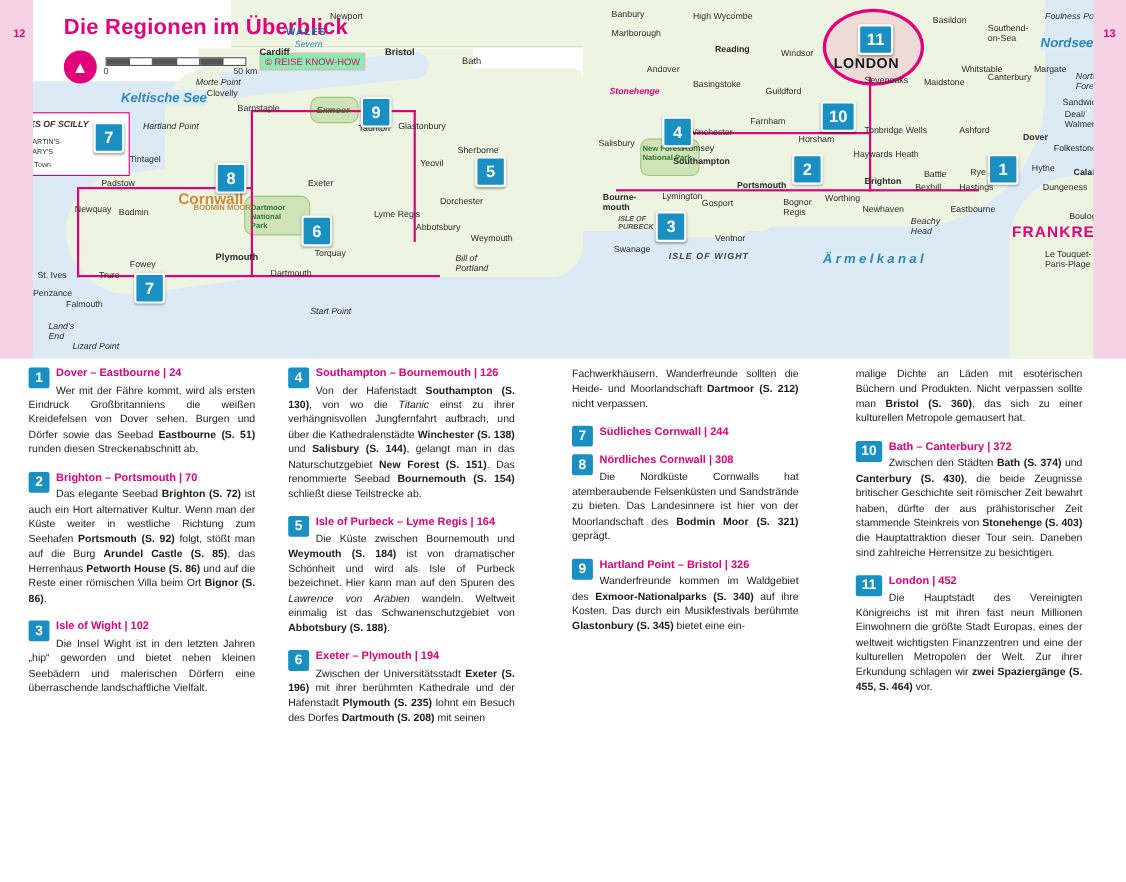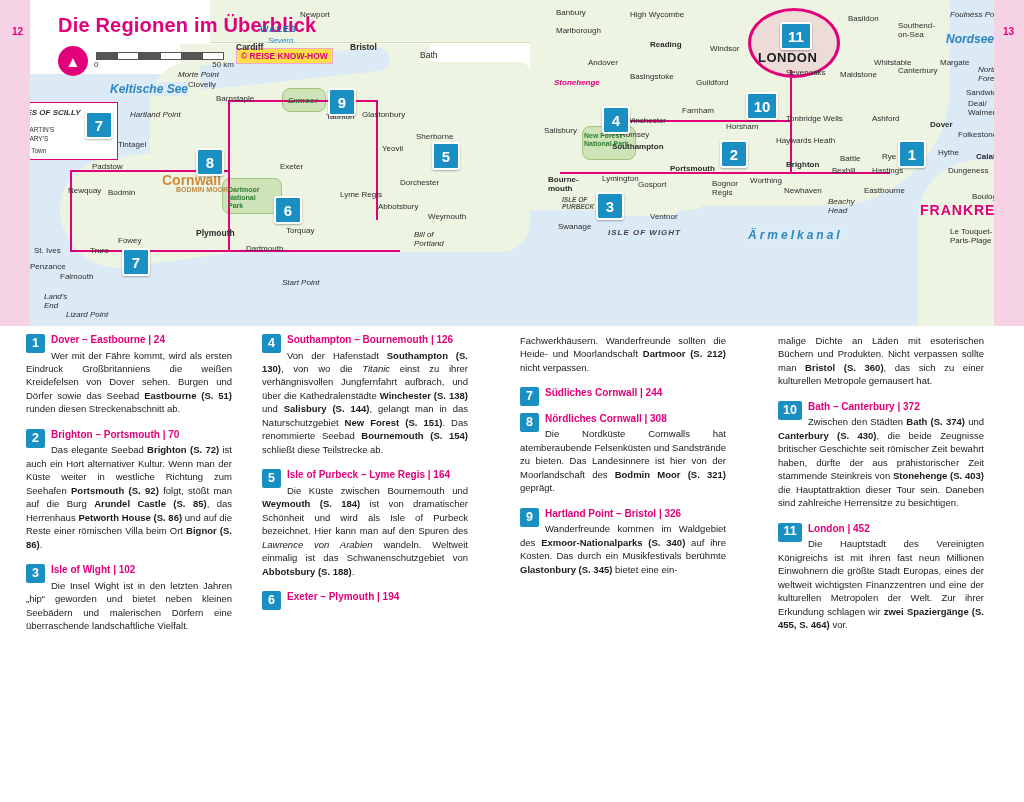--- a/index.html
+++ b/index.html
@@ -44,22 +44,22 @@
   .scalebar .bar i{flex:1;border-right:1px solid #555;}
   .scalebar .bar i:nth-child(odd){background:#555;}
   .scalebar .bar i:last-child{border-right:none;}
   .scalebar .lbl{position:relative;height:12px;font-size:8px;color:#333;}
   .scalebar .lbl span{position:absolute;top:0;}
   .scalebar .lbl .s0{left:-2px;}
   .scalebar .lbl .s50{right:-10px;}
 
   .logo{
     position:absolute;left:236px;top:48px;
-    font-size:8.5px;color:#e2007a;font-weight:bold;
-    background:#fde047;padding:2px 4px;border:1px solid #f3a9cf;
+    font-size:8.5px;color:#e2007a;font-weight:normal;
+    background:#86efac;padding:2px 4px;border:1px solid #f3a9cf;
   }
 
   .inset{
     position:absolute;left:8px;top:102px;width:108px;height:56px;
     background:#fff;border:1px solid #e2007a;
   }
   .inset .t1{position:absolute;left:5px;top:5px;font-size:8px;font-style:italic;font-weight:bold;color:#333;}
   .inset .t2{position:absolute;left:5px;top:23px;font-size:6.5px;color:#333;}
   .inset .t3{position:absolute;left:5px;top:32px;font-size:6.5px;color:#333;}
   .inset .t4{position:absolute;left:5px;top:44px;font-size:6.5px;color:#333;}
@@ -335,20 +335,21 @@
         <div class="body">Von der Hafenstadt <b>Southampton (S. 130)</b>, von wo die <i>Titanic</i> einst zu ihrer verhängnisvollen Jungfernfahrt aufbrach, und über die Kathedralenstädte <b>Winchester (S. 138)</b> und <b>Salisbury (S. 144)</b>, gelangt man in das Naturschutzgebiet <b>New Forest (S. 151)</b>. Das renommierte Seebad <b>Bournemouth (S. 154)</b> schließt diese Teilstrecke ab.</div>
       </div>
       <div class="entry">
         <div class="badge">5</div>
         <div class="head">Isle of Purbeck – Lyme Regis | 164</div>
         <div class="body">Die Küste zwischen Bournemouth und <b>Weymouth (S. 184)</b> ist von dramatischer Schönheit und wird als Isle of Purbeck bezeichnet. Hier kann man auf den Spuren des <i>Lawrence von Arabien</i> wandeln. Weltweit einmalig ist das Schwanenschutzgebiet von <b>Abbotsbury (S. 188)</b>.</div>
       </div>
       <div class="entry">
         <div class="badge">6</div>
         <div class="head">Exeter – Plymouth | 194</div>
+        <div class="body">Zwischen der Universitätsstadt <b>Exeter (S. 196)</b> mit ihrer berühmten Kathedrale und der Hafenstadt <b>Plymouth (S. 235)</b> lohnt ein Besuch des Dorfes <b>Dartmouth (S. 208)</b> mit seinen</div>
       </div>
     </div>
 
     <div class="col c3">
       <div class="plain">Fachwerkhäusern. Wanderfreunde sollten die Heide- und Moorlandschaft <b>Dartmoor (S. 212)</b> nicht verpassen.</div>
       <div class="entry">
         <div class="badge">7</div>
         <div class="head">Südliches Cornwall | 244</div>
       </div>
       <div class="entry">

